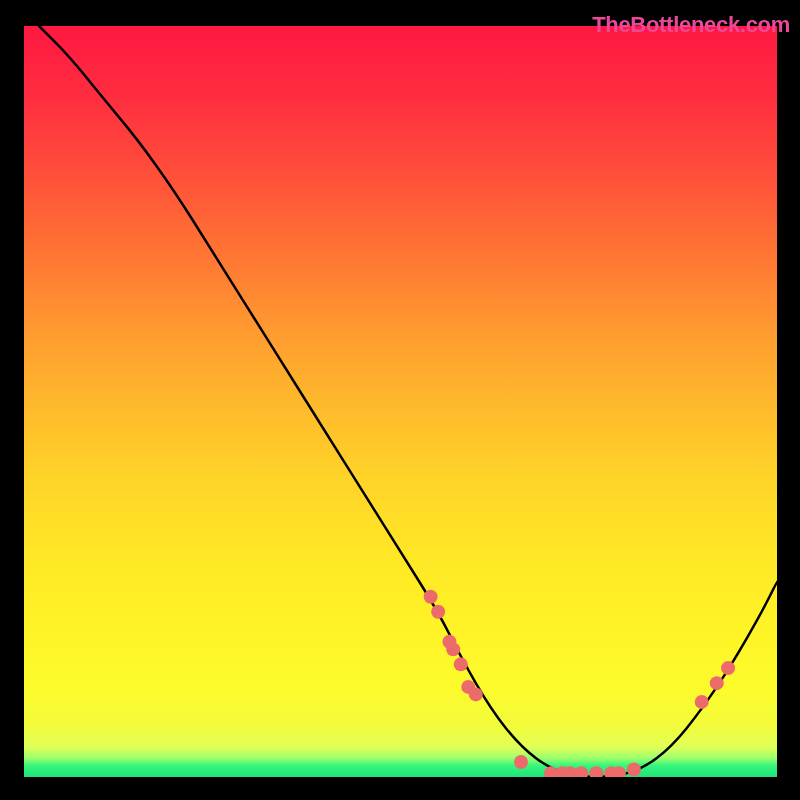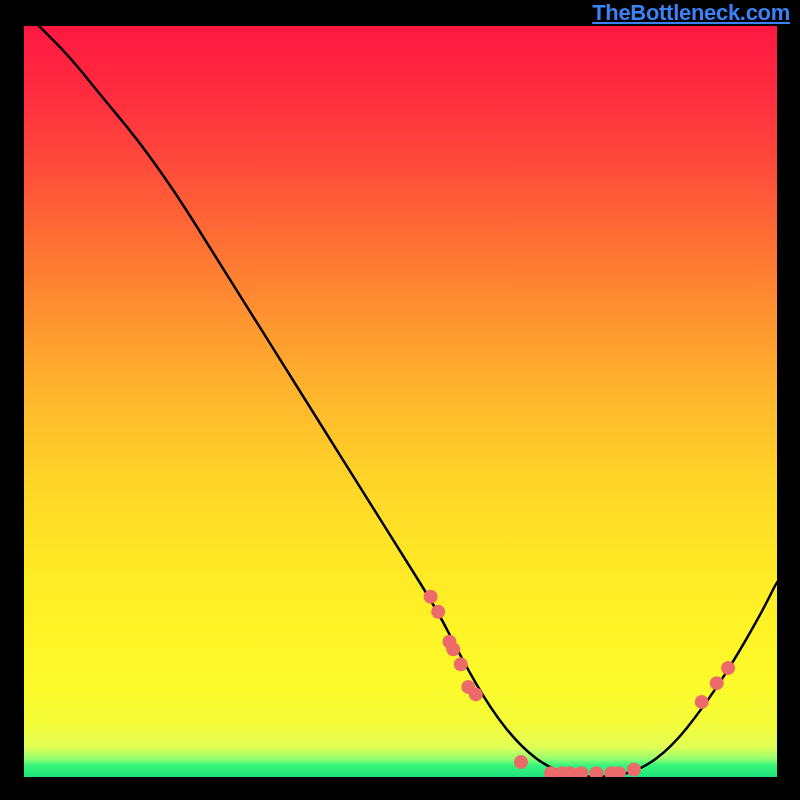--- a/index.html
+++ b/index.html
@@ -11,28 +11,27 @@
     overflow: hidden;
     font-family: Arial, Helvetica, sans-serif;
   }
   .wrap {
     position: relative;
     width: 800px;
     height: 800px;
   }
   .attribution {
     position: absolute;
-    top: 0;
+    top: 12px;
     right: 10px;
-    color: #3b82f6;
+    color: #ec4899;
     font-size: 22px;
     font-weight: 600;
     letter-spacing: -0.3px;
     z-index: 5;
-    text-decoration: underline;
   }
   .plot {
     
     position: absolute;
     left: 24px;
     top: 26px;
     width: 753px;
     height: 751px;
     box-sizing: border-box;
     

